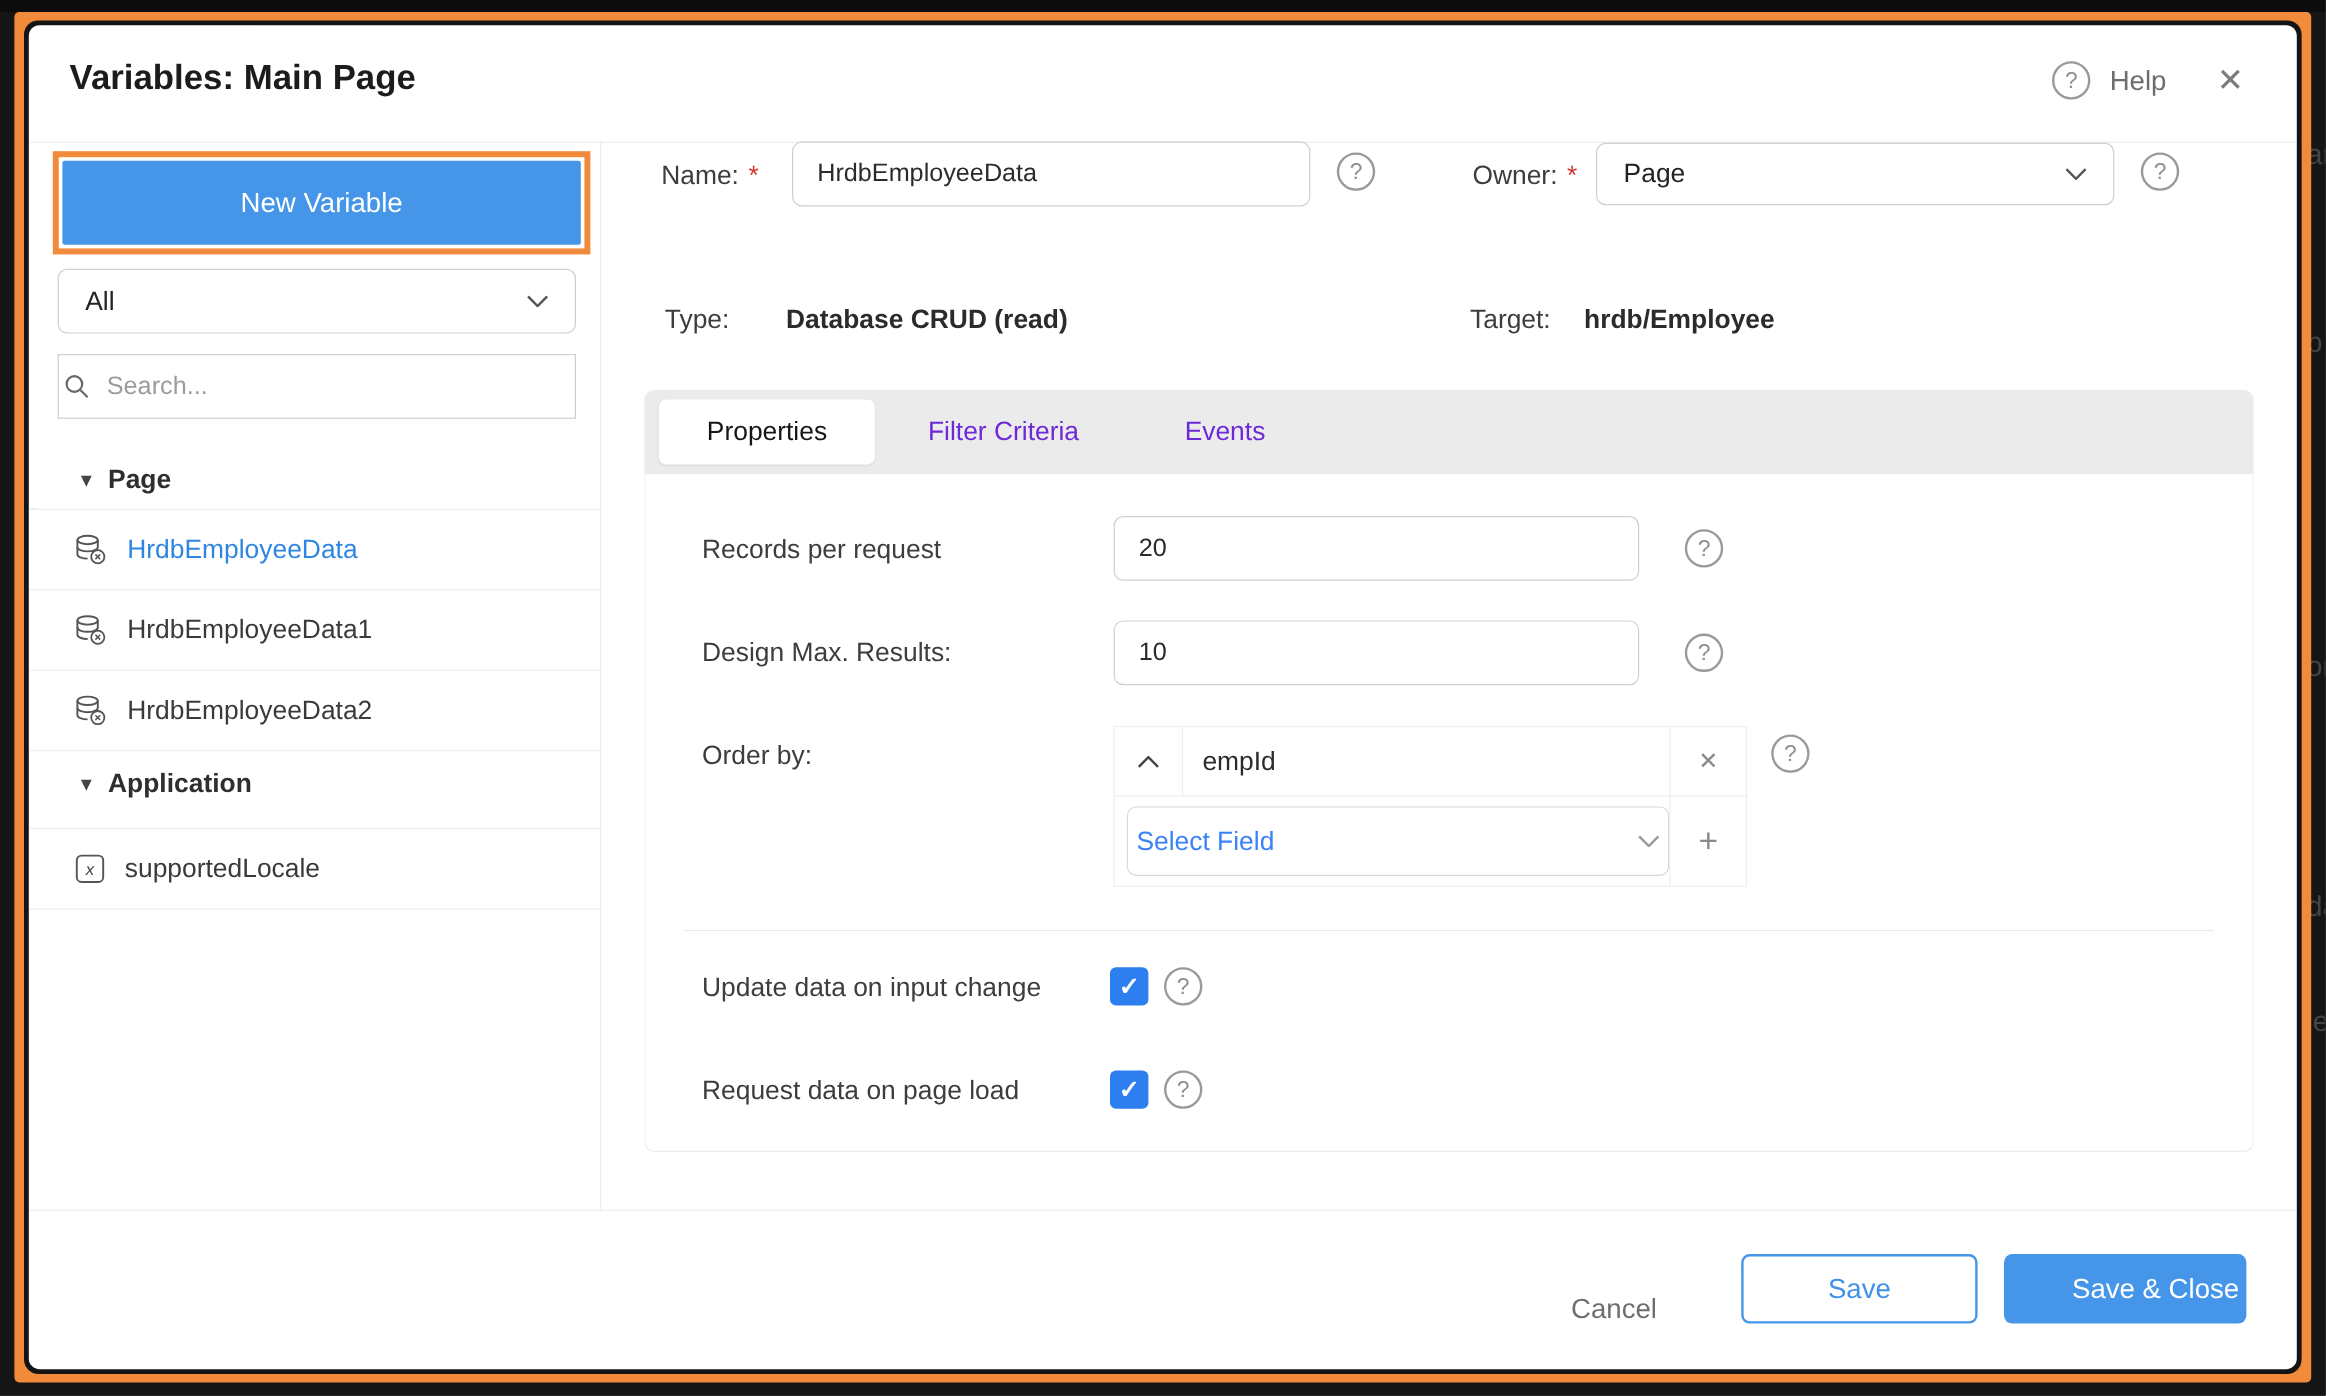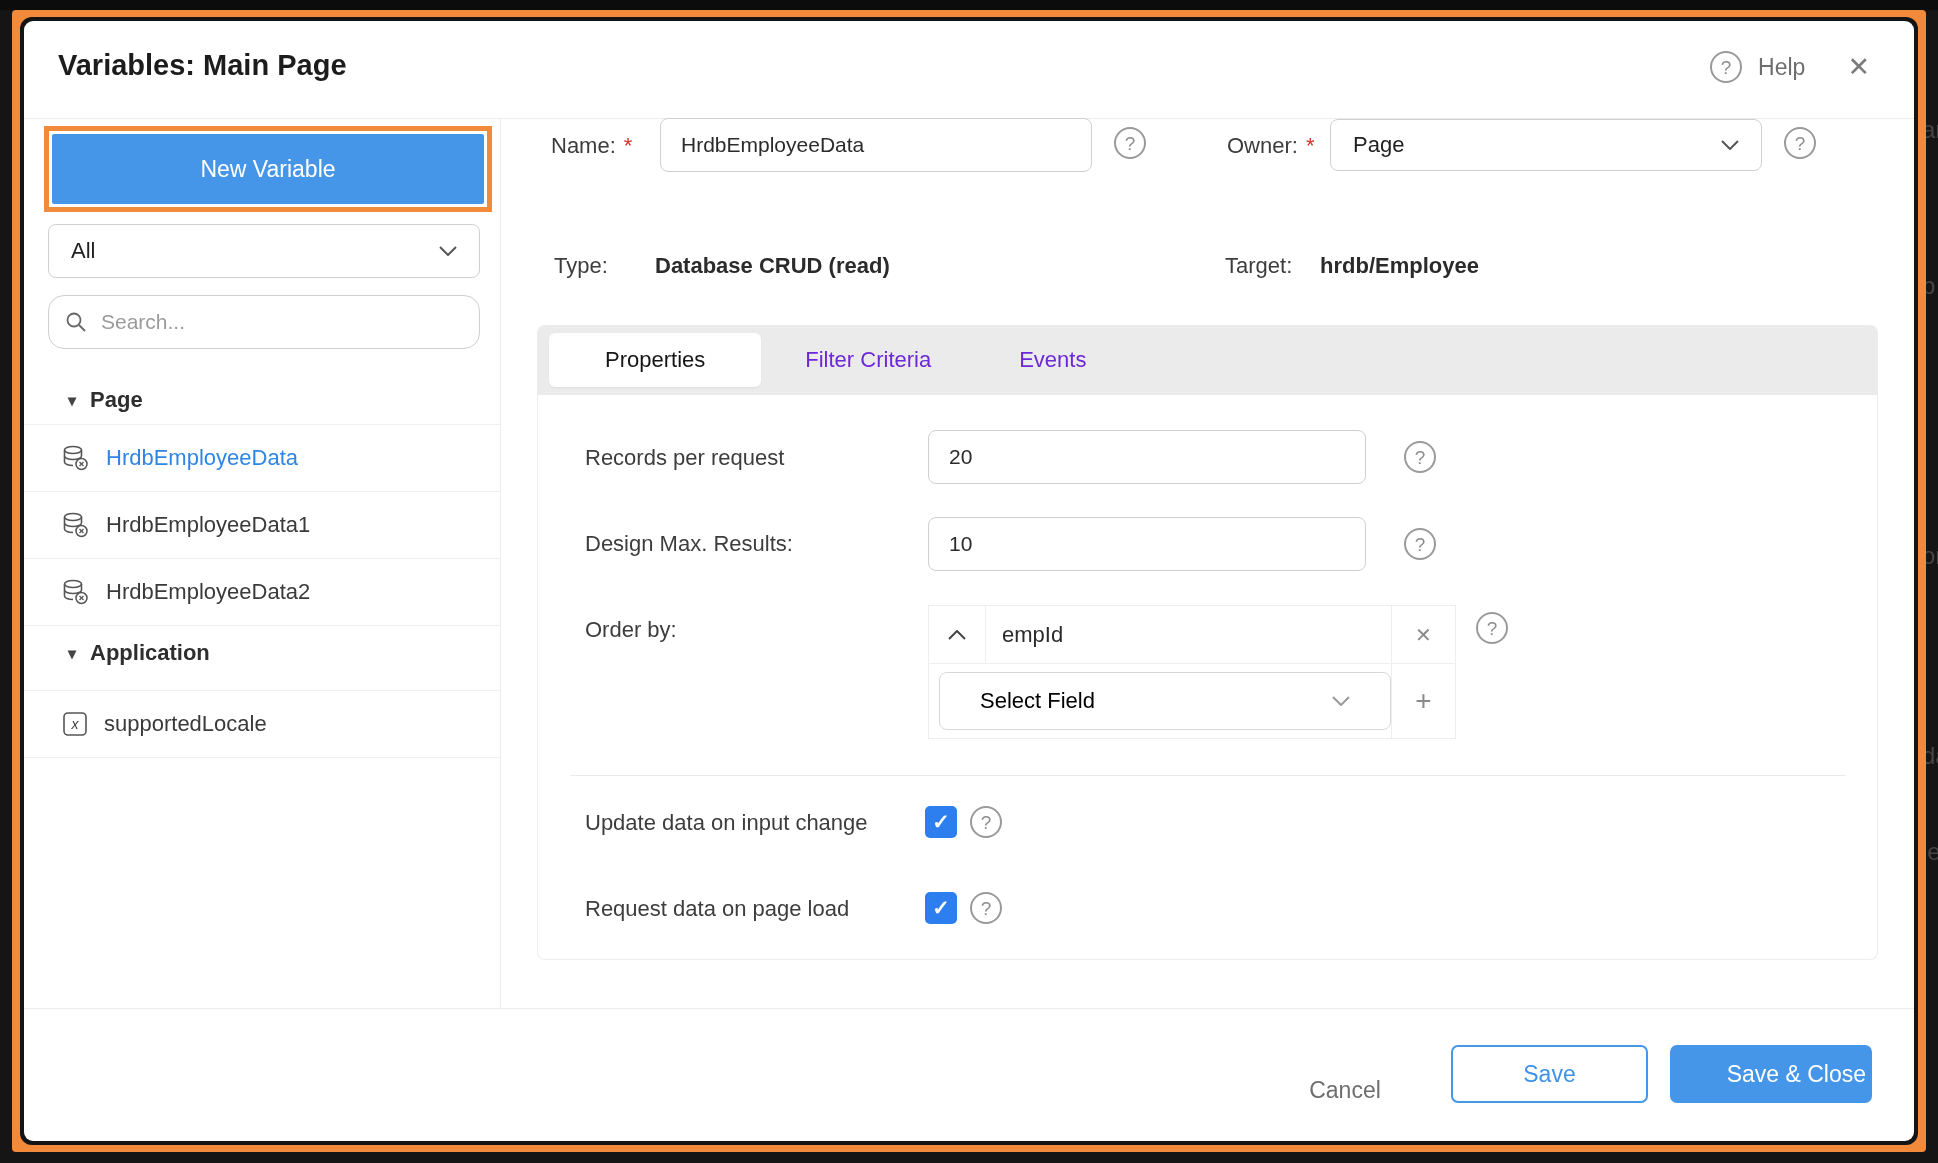--- a/index.html
+++ b/index.html
@@ -20,21 +20,21 @@
   .help-label{font-size:23px;color:#6e6e6e;}
   .close-x{font-size:27px;color:#7b7b7b;margin-left:26px;cursor:pointer;}
   .hdr-divider{position:absolute;left:0;top:97px;width:100%;height:1px;background:#ececec;}
 
   
   .side-divider{position:absolute;left:476px;top:97px;width:1px;height:890px;background:#ececec;}
   .btn-highlight{position:absolute;left:20px;top:105px;width:448px;height:86px;border:5px solid #F28A3B;}
   .new-var-btn{position:absolute;left:28px;top:113px;width:432px;height:70px;background:#4596E8;color:#fff;font-size:23px;border:none;border-radius:2px;cursor:pointer;}
   .sel-box{position:absolute;left:24px;width:432px;height:54px;border:1px solid #cfcfcf;border-radius:8px;background:#fff;display:flex;align-items:center;padding:0 22px;font-size:22px;color:#222;cursor:pointer;}
   .sel-box .chev{margin-left:auto;}
-  .search-box{position:absolute;left:24px;top:274px;width:432px;height:54px;border:1px solid #cfcfcf;border-radius:16px;background:#fff;display:flex;align-items:center;padding:0 16px;gap:12px;}
+  .search-box{position:absolute;left:24px;top:274px;width:432px;height:54px;border:1px solid #cfcfcf;border-radius:0;background:#fff;display:flex;align-items:center;padding:0 4px;gap:12px;}
   .search-box input{border:none;outline:none;font-size:21px;color:#333;width:100%;}
   .search-box input::placeholder{color:#9b9b9b;}
   .grp{position:absolute;left:0;width:476px;height:48px;display:flex;align-items:center;padding-left:44px;gap:14px;font-size:22px;font-weight:700;color:#2e2e2e;cursor:pointer;}
   .caret{font-size:16px;color:#444;}
   .side-item{position:absolute;left:0;width:476px;height:67px;display:flex;align-items:center;padding-left:38px;gap:16px;font-size:22px;color:#3a3a3a;cursor:pointer;border-top:1px solid #efefef;background:#fff;}
   .side-item.selected{color:#2F86E2;}
   .sel-bar{position:absolute;left:0;top:403px;width:7px;height:68px;background:#2F86E2;}
   .row-line{position:absolute;left:0;width:476px;height:1px;background:#efefef;}
 
   
@@ -43,31 +43,31 @@
   .tx-input{position:absolute;height:54px;border:1px solid #cfcfcf;border-radius:8px;font-size:21px;color:#2b2b2b;padding:0 20px;outline:none;background:#fff;}
   .val-bold{position:absolute;font-size:22px;font-weight:700;color:#2b2b2b;}
   .q-abs{position:absolute;}
 
   .ddown{position:absolute;height:52px;border:1px solid #cfcfcf;border-radius:8px;background:#fff;display:flex;align-items:center;padding:0 22px;font-size:22px;color:#222;cursor:pointer;}
   .ddown .chev{margin-left:auto;}
 
   
   .tabbar{position:absolute;left:513px;top:304px;width:1341px;height:70px;background:#ebebeb;border-radius:8px 8px 0 0;display:flex;align-items:center;padding-left:12px;}
   .tab{font-size:22px;color:#6d28d9;padding:0 44px;height:54px;display:flex;align-items:center;cursor:pointer;border-radius:6px;}
-  .tab.active{background:#fff;color:#161616;box-shadow:0 1px 2px rgba(0,0,0,0.06);padding:0 56px;}
+  .tab.active{background:#fff;color:#161616;box-shadow:0 1px 2px rgba(0,0,0,0.06);padding:0 40px;}
   .tabcontent{position:absolute;left:513px;top:374px;width:1341px;height:565px;background:#fff;border:1px solid #ededed;border-top:none;border-radius:0 0 8px 8px;}
 
   
   .ob{position:absolute;left:904px;top:584px;width:528px;border:1px solid #eeeeee;background:#fff;}
   .ob-row1{display:flex;height:58px;border-bottom:1px solid #eeeeee;}
   .ob-caret{width:57px;display:flex;align-items:center;justify-content:center;border-right:1px solid #eeeeee;cursor:pointer;}
   .ob-field{flex:1;display:flex;align-items:center;padding-left:16px;font-size:22px;color:#2b2b2b;}
   .ob-del{width:64px;display:flex;align-items:center;justify-content:center;border-left:1px solid #eeeeee;color:#8a8a8a;font-size:20px;cursor:pointer;}
   .ob-row2{display:flex;height:74px;align-items:center;}
-  .ob-select{margin-left:10px;width:452px;height:58px;border:1px solid #d8d8d8;border-radius:8px;display:flex;align-items:center;padding:0 40px;font-size:22px;color:#000000;cursor:pointer;}
+  .ob-select{margin-left:10px;width:452px;height:58px;border:1px solid #d8d8d8;border-radius:8px;display:flex;align-items:center;padding:0 7px;font-size:22px;color:#3b82f6;cursor:pointer;}
   .ob-select .chev{margin-left:auto;}
   .ob-add{width:64px;height:100%;margin-left:auto;display:flex;align-items:center;justify-content:center;border-left:1px solid #eeeeee;color:#8a8a8a;font-size:28px;font-weight:300;cursor:pointer;}
 
   .content-divider{position:absolute;left:546px;top:754px;width:1275px;height:1px;background:#eaeaea;}
   .chk{position:absolute;width:32px;height:32px;background:#2D7FF0;border-radius:5px;display:flex;align-items:center;justify-content:center;color:#fff;font-size:21px;font-weight:700;cursor:pointer;}
 
   
   .ftr-divider{position:absolute;left:0;top:987px;width:100%;height:1px;background:#ececec;}
   .cancel-btn{position:absolute;left:1266px;top:1040px;width:110px;height:58px;background:none;border:none;font-size:23px;color:#6e6e6e;cursor:pointer;}
   .save-btn{position:absolute;left:1427px;top:1024px;width:197px;height:58px;background:#fff;border:2px solid #4596E8;border-radius:7px;font-size:23px;color:#3F92E8;cursor:pointer;}

